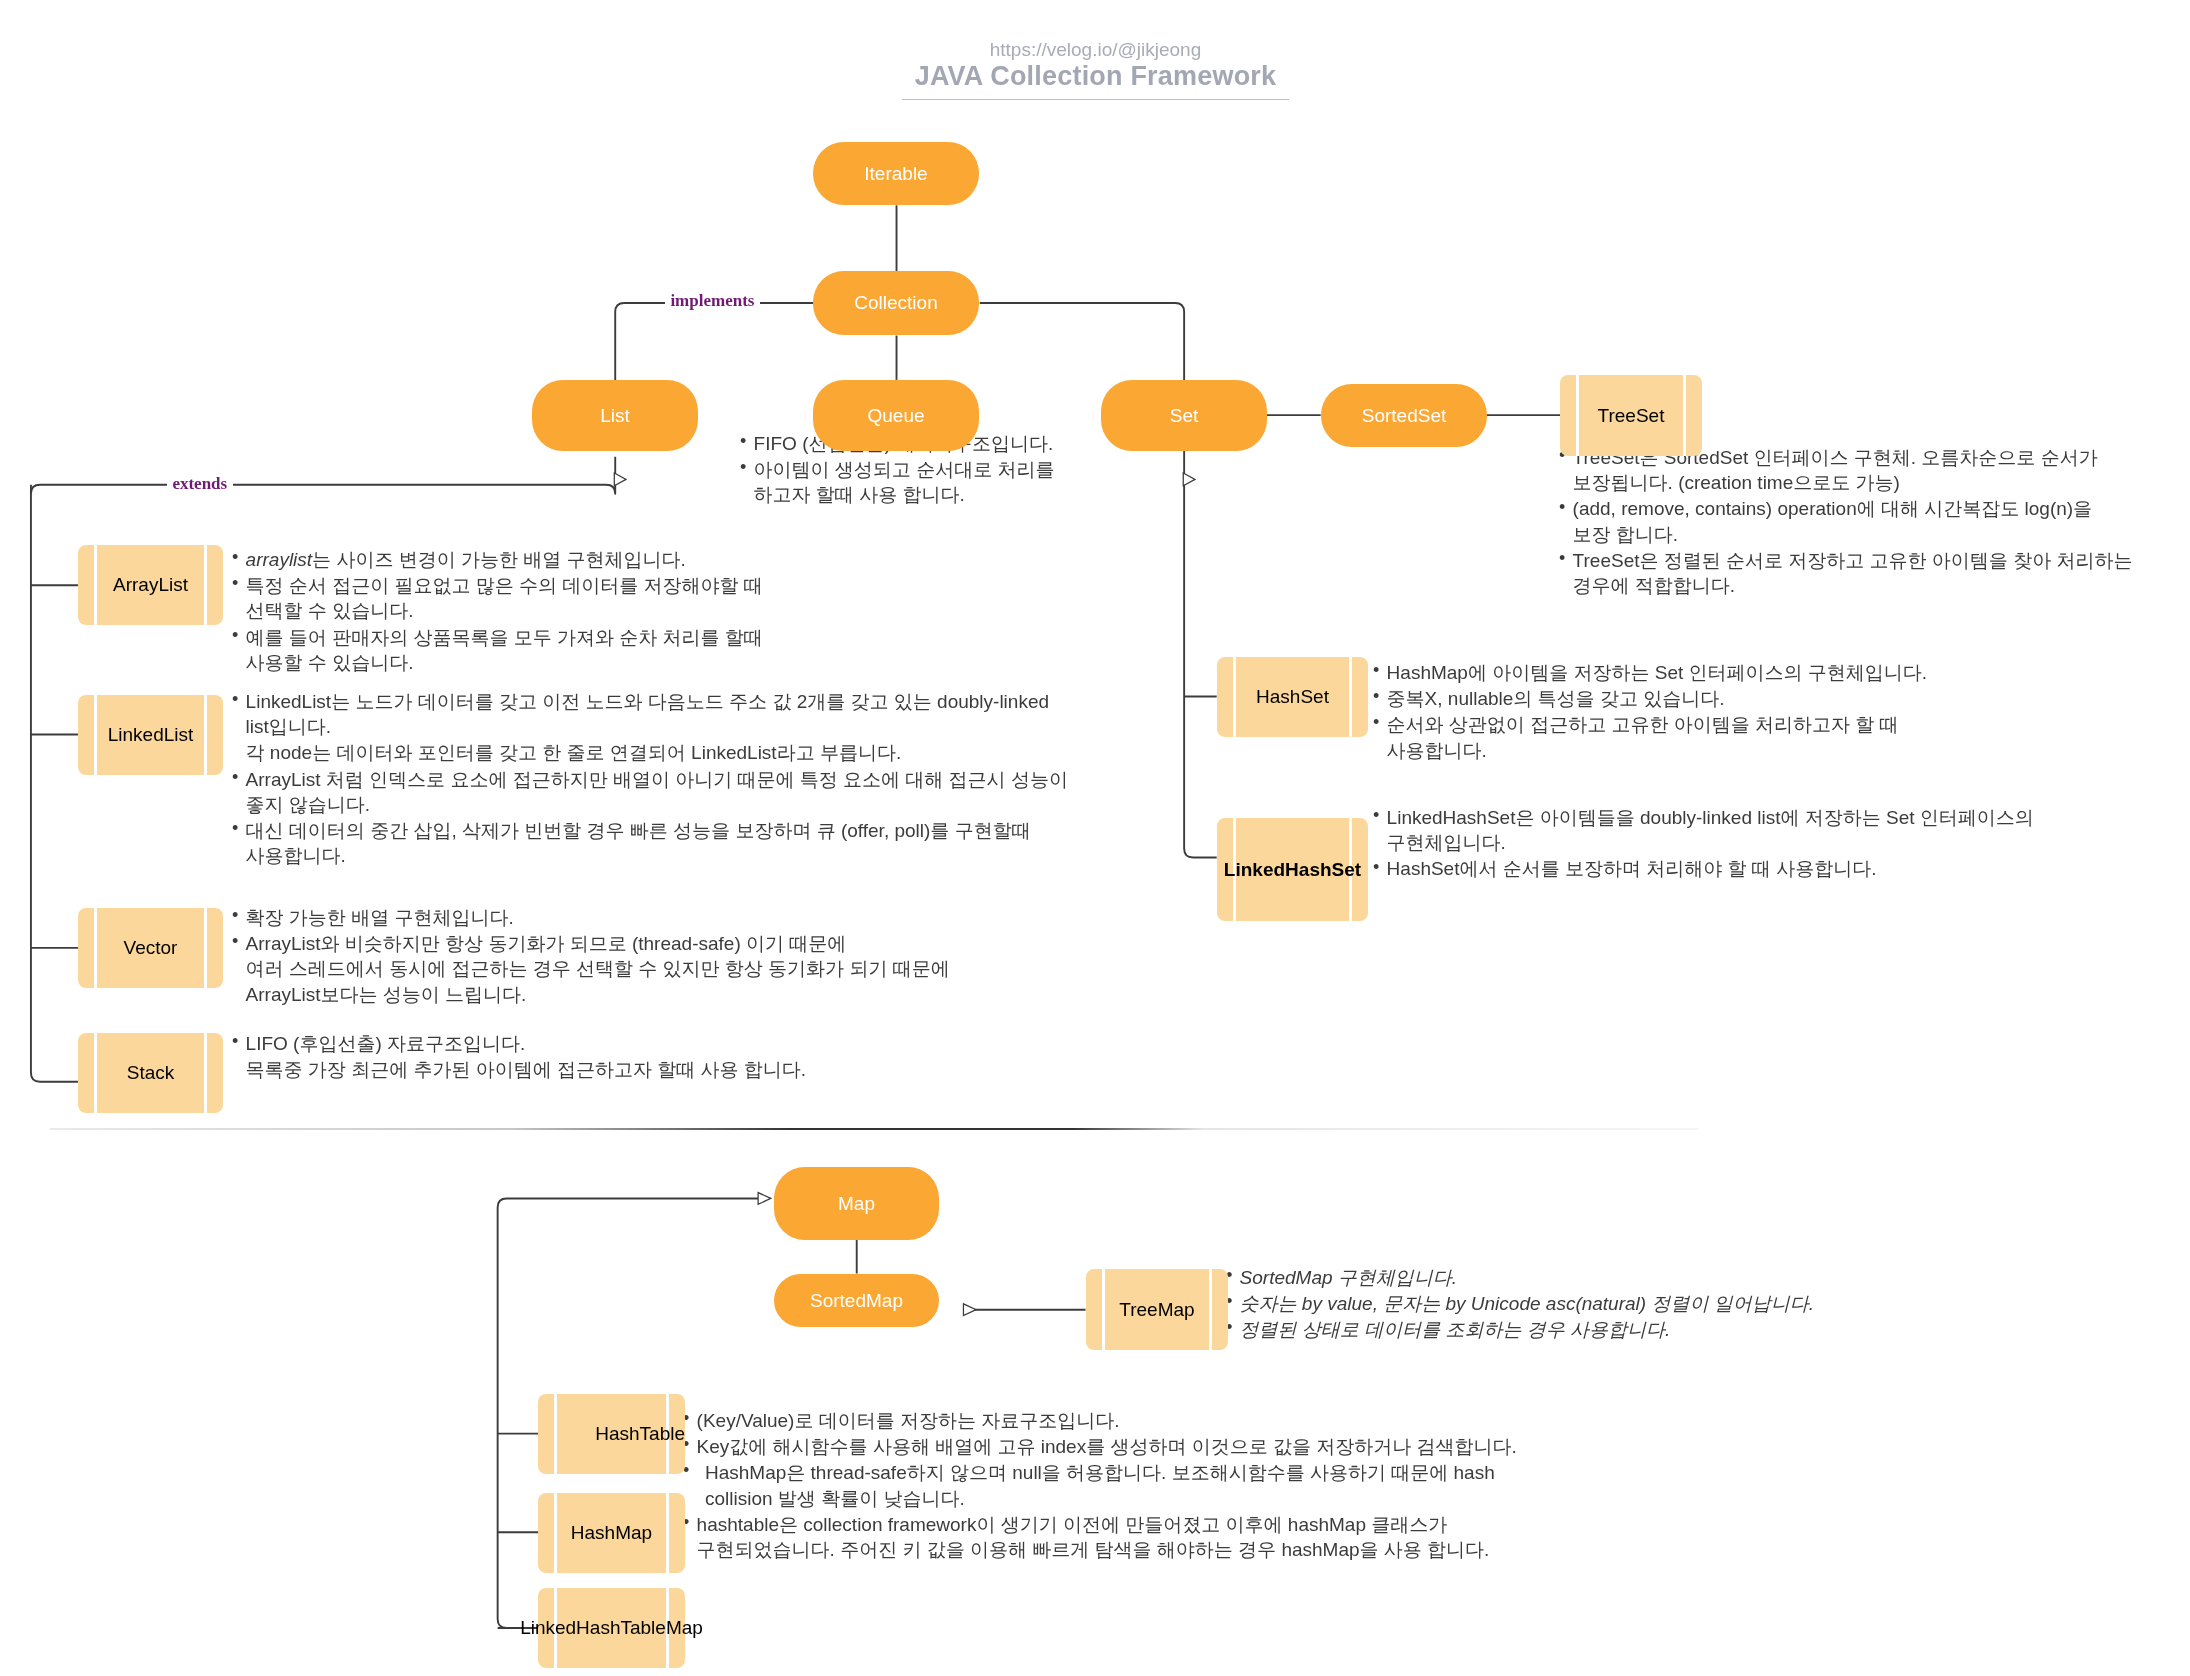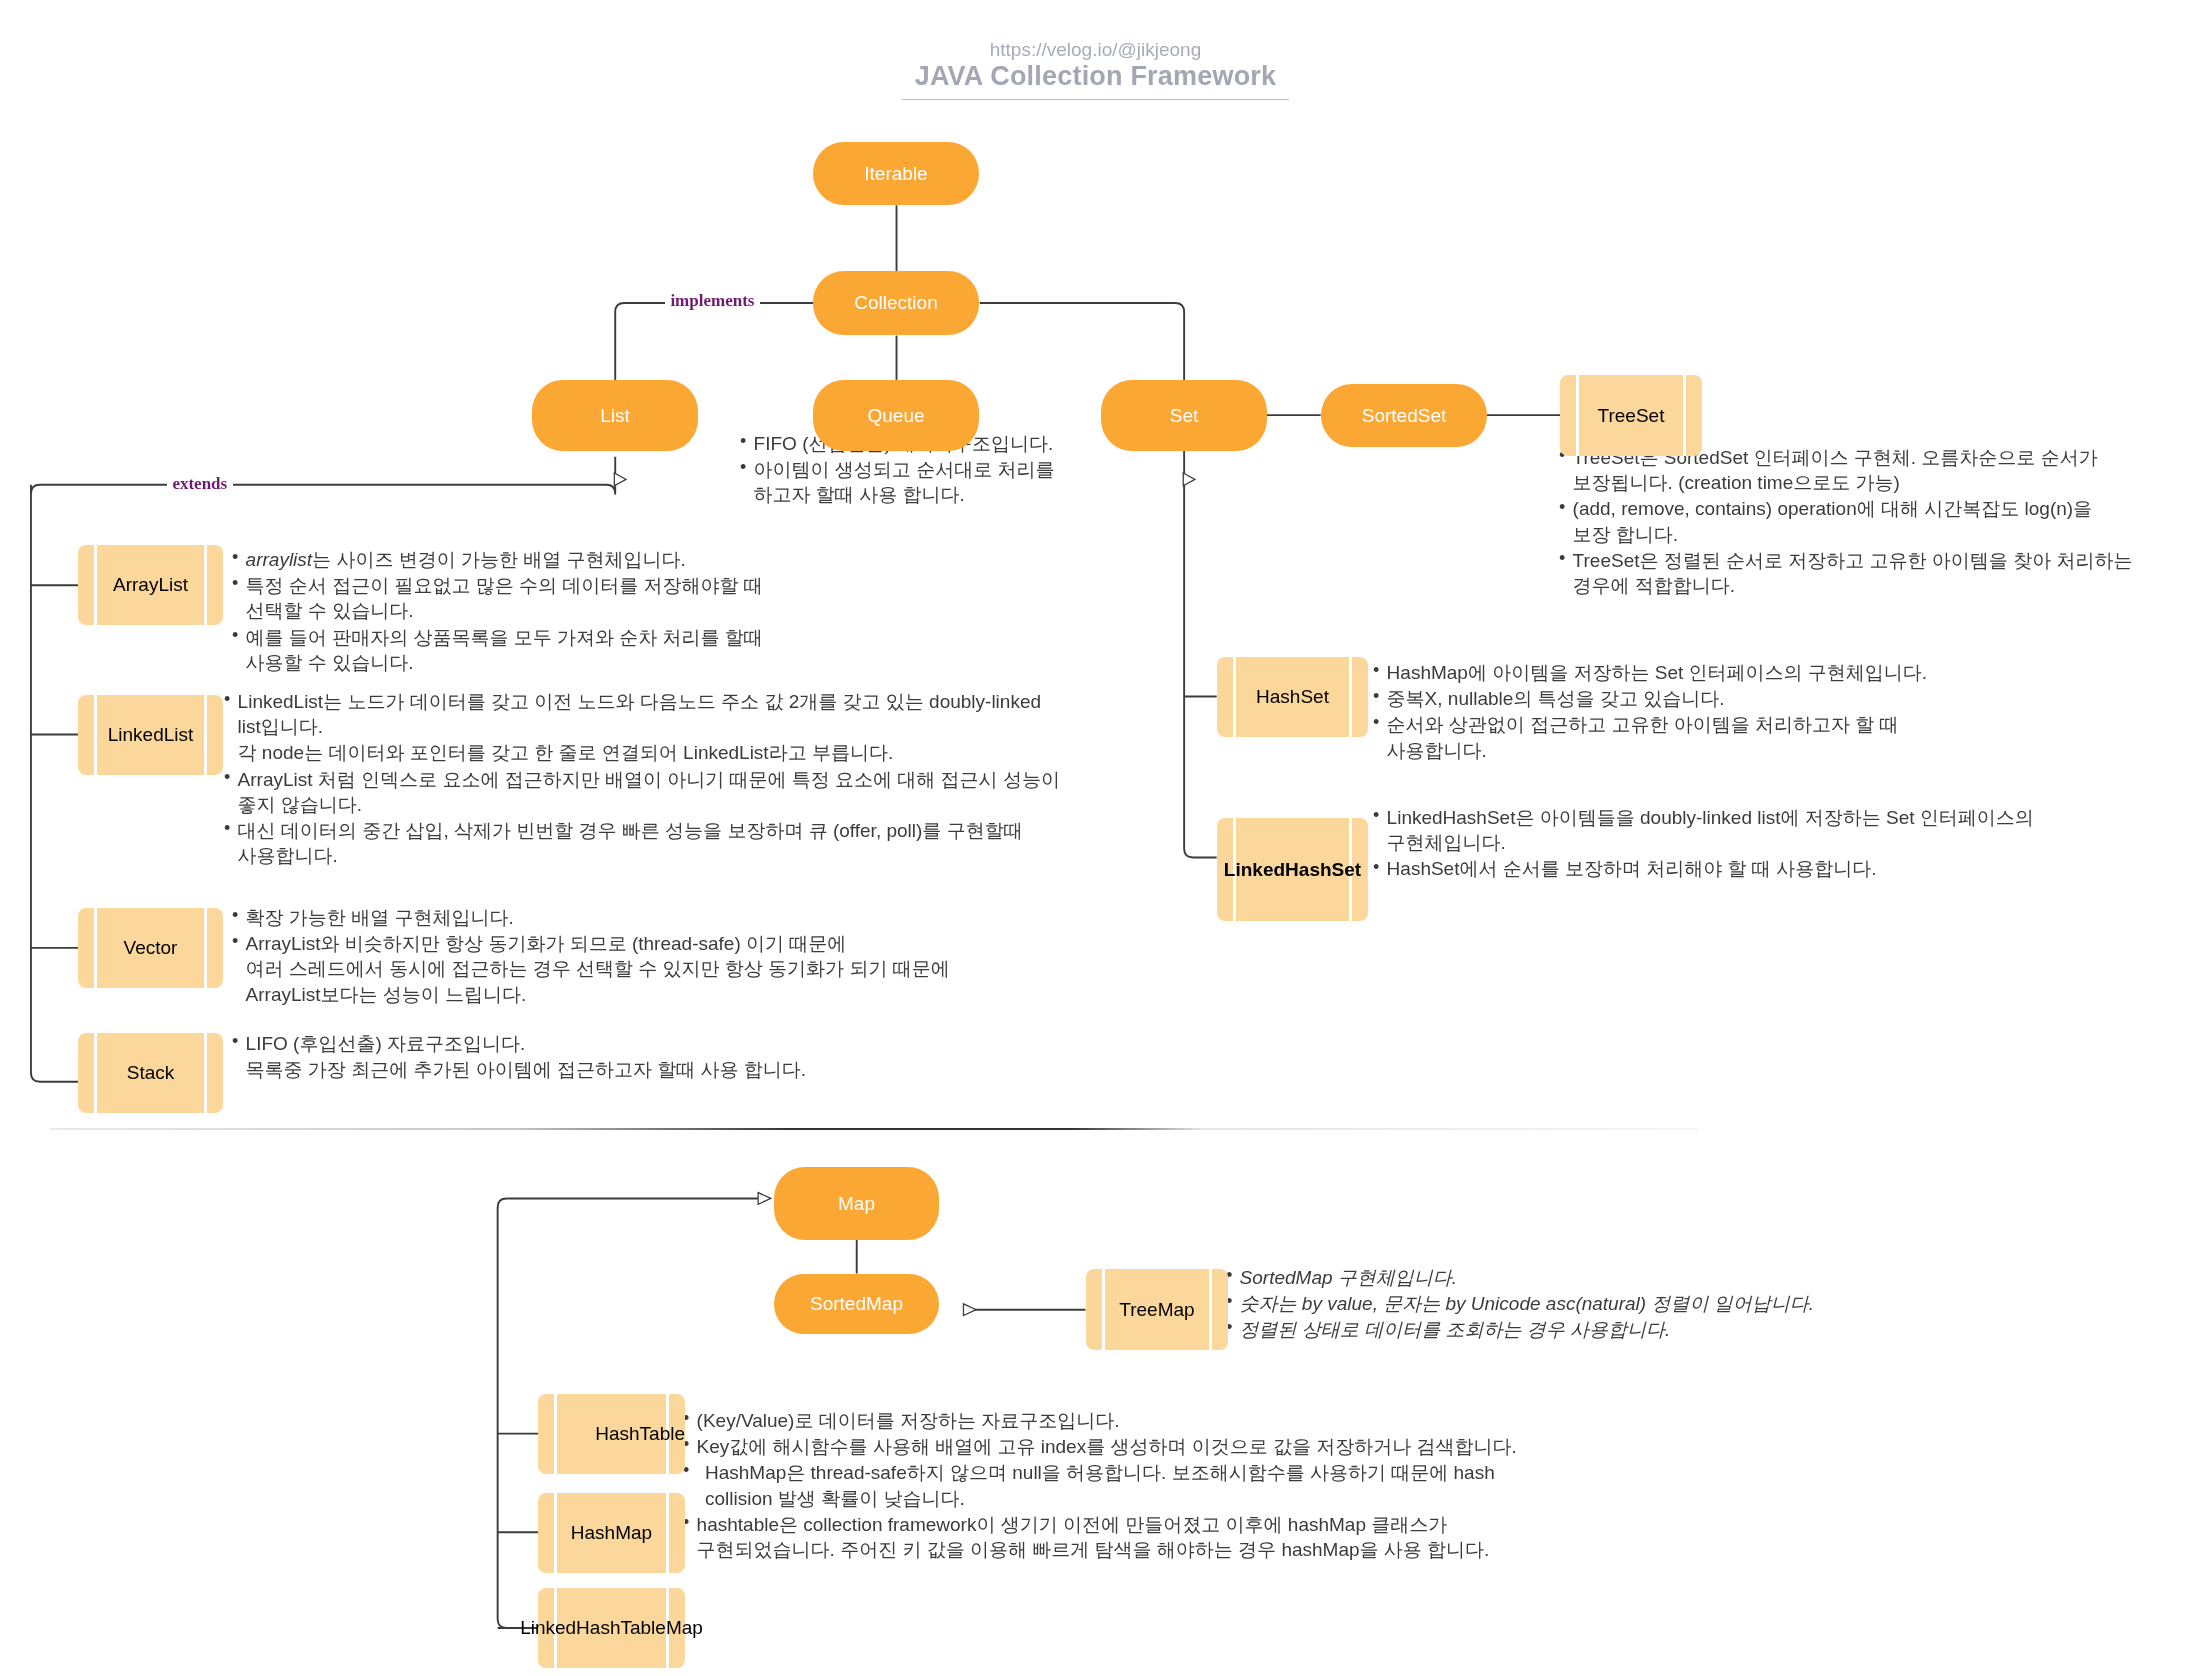--- a/index.html
+++ b/index.html
@@ -255,21 +255,21 @@
       <li>특정 순서 접근이 필요없고 많은 수의 데이터를 저장해야할 때
 선택할 수 있습니다.</li>
       <li>예를 들어 판매자의 상품목록을 모두 가져와 순차 처리를 할때
 사용할 수 있습니다.</li>
     </ul>
   </div>
 
   <div class="impl" style="left:78px; top:695px; width:145px; height:80px;">
     <span class="lbl">LinkedList</span>
   </div>
-  <div class="desc" style="left:224px; top:689px; width:905px;">
+  <div class="desc" style="left:232px; top:689px; width:905px;">
     <ul>
       <li>LinkedList는   노드가 데이터를 갖고 이전 노드와 다음노드 주소 값 2개를 갖고 있는 doubly-linked
 list입니다.</li>
       <li class="sub">각 node는 데이터와 포인터를 갖고 한 줄로 연결되어 LinkedList라고 부릅니다.</li>
       <li>ArrayList 처럼 인덱스로 요소에 접근하지만 배열이 아니기 때문에 특정 요소에 대해 접근시 성능이
 좋지 않습니다.</li>
       <li>대신 데이터의 중간 삽입, 삭제가 빈번할 경우 빠른 성능을 보장하며 큐 (offer, poll)를 구현할때
 사용합니다.</li>
     </ul>
   </div>
@@ -318,21 +318,21 @@
       <li>HashSet에서 순서를 보장하며 처리해야 할 때 사용합니다.</li>
     </ul>
   </div>
 
   <div id="divider"></div>
 
   <div class="iface" style="left:774px; top:1167px; width:165px; height:73px;">
     <span>Map</span>
   </div>
 
-  <div class="iface" style="left:774px; top:1274px; width:165px; height:60px;">
+  <div class="iface" style="left:774px; top:1274px; width:165px; height:53px;">
     <span>SortedMap</span>
   </div>
 
   <div class="impl" style="left:1086px; top:1269px; width:142px; height:81px;">
     <span class="lbl">TreeMap</span>
   </div>
   <div class="desc" style="left:1226px; top:1265px; width:814px;font-style:italic;">
     <ul>
       <li>SortedMap 구현체입니다.</li>
       <li>숫자는 by value, 문자는 by Unicode asc(natural) 정렬이 일어납니다.</li>

